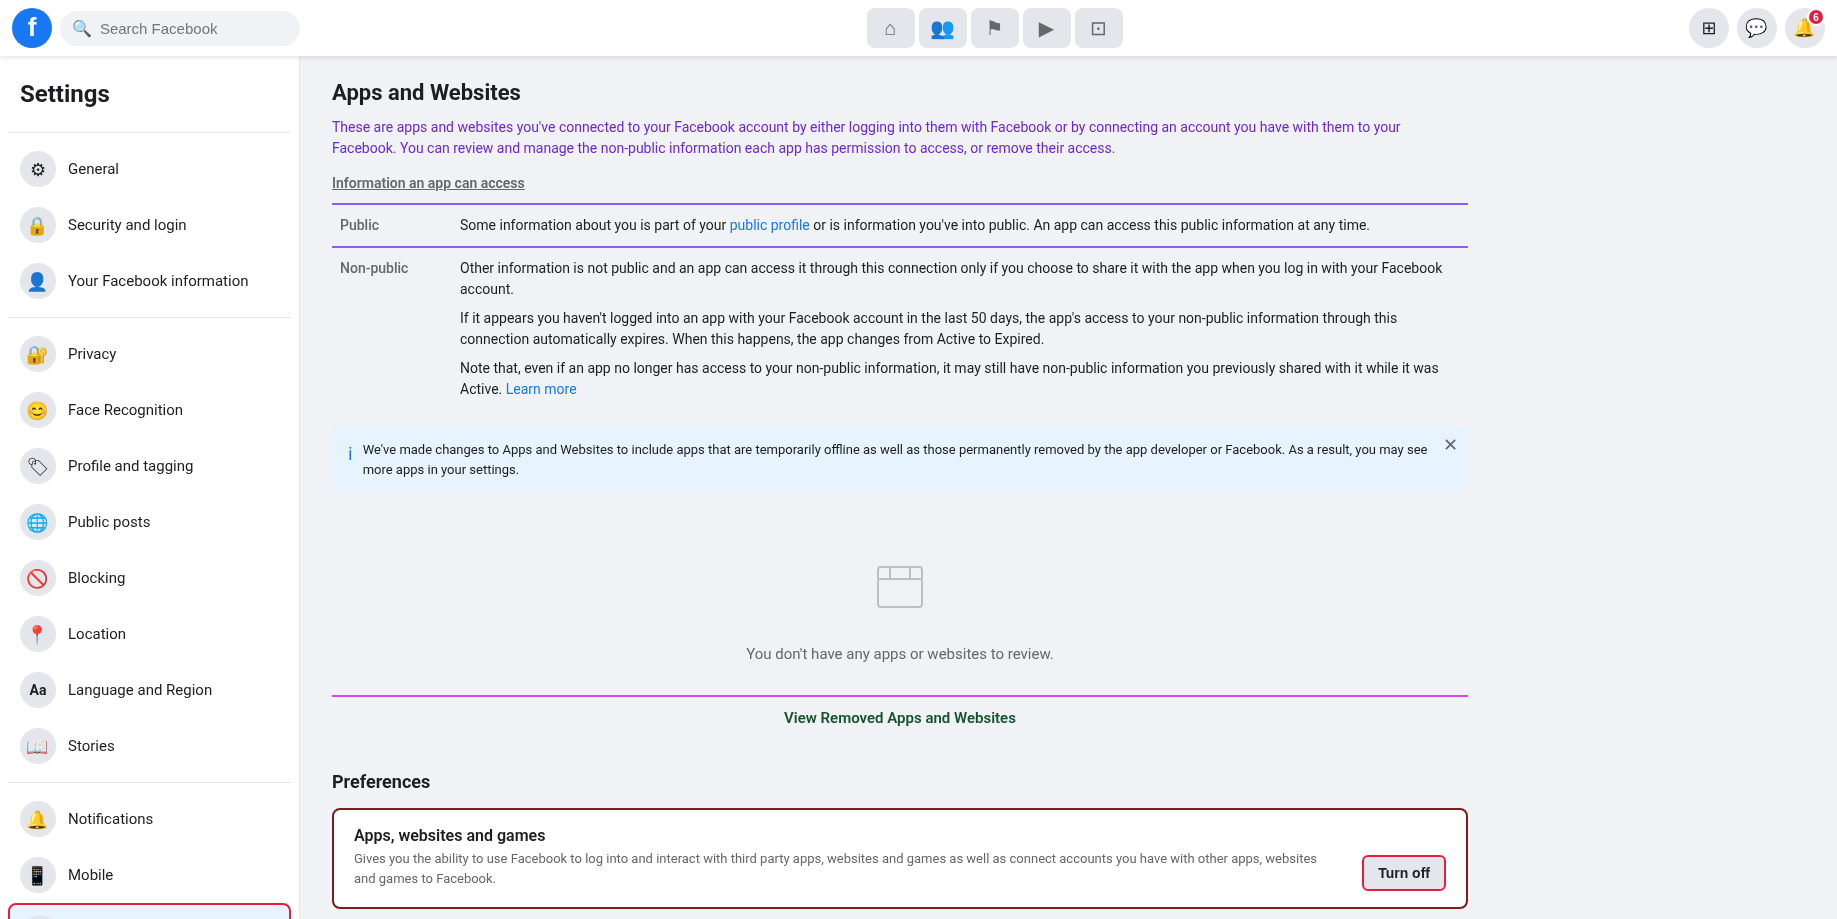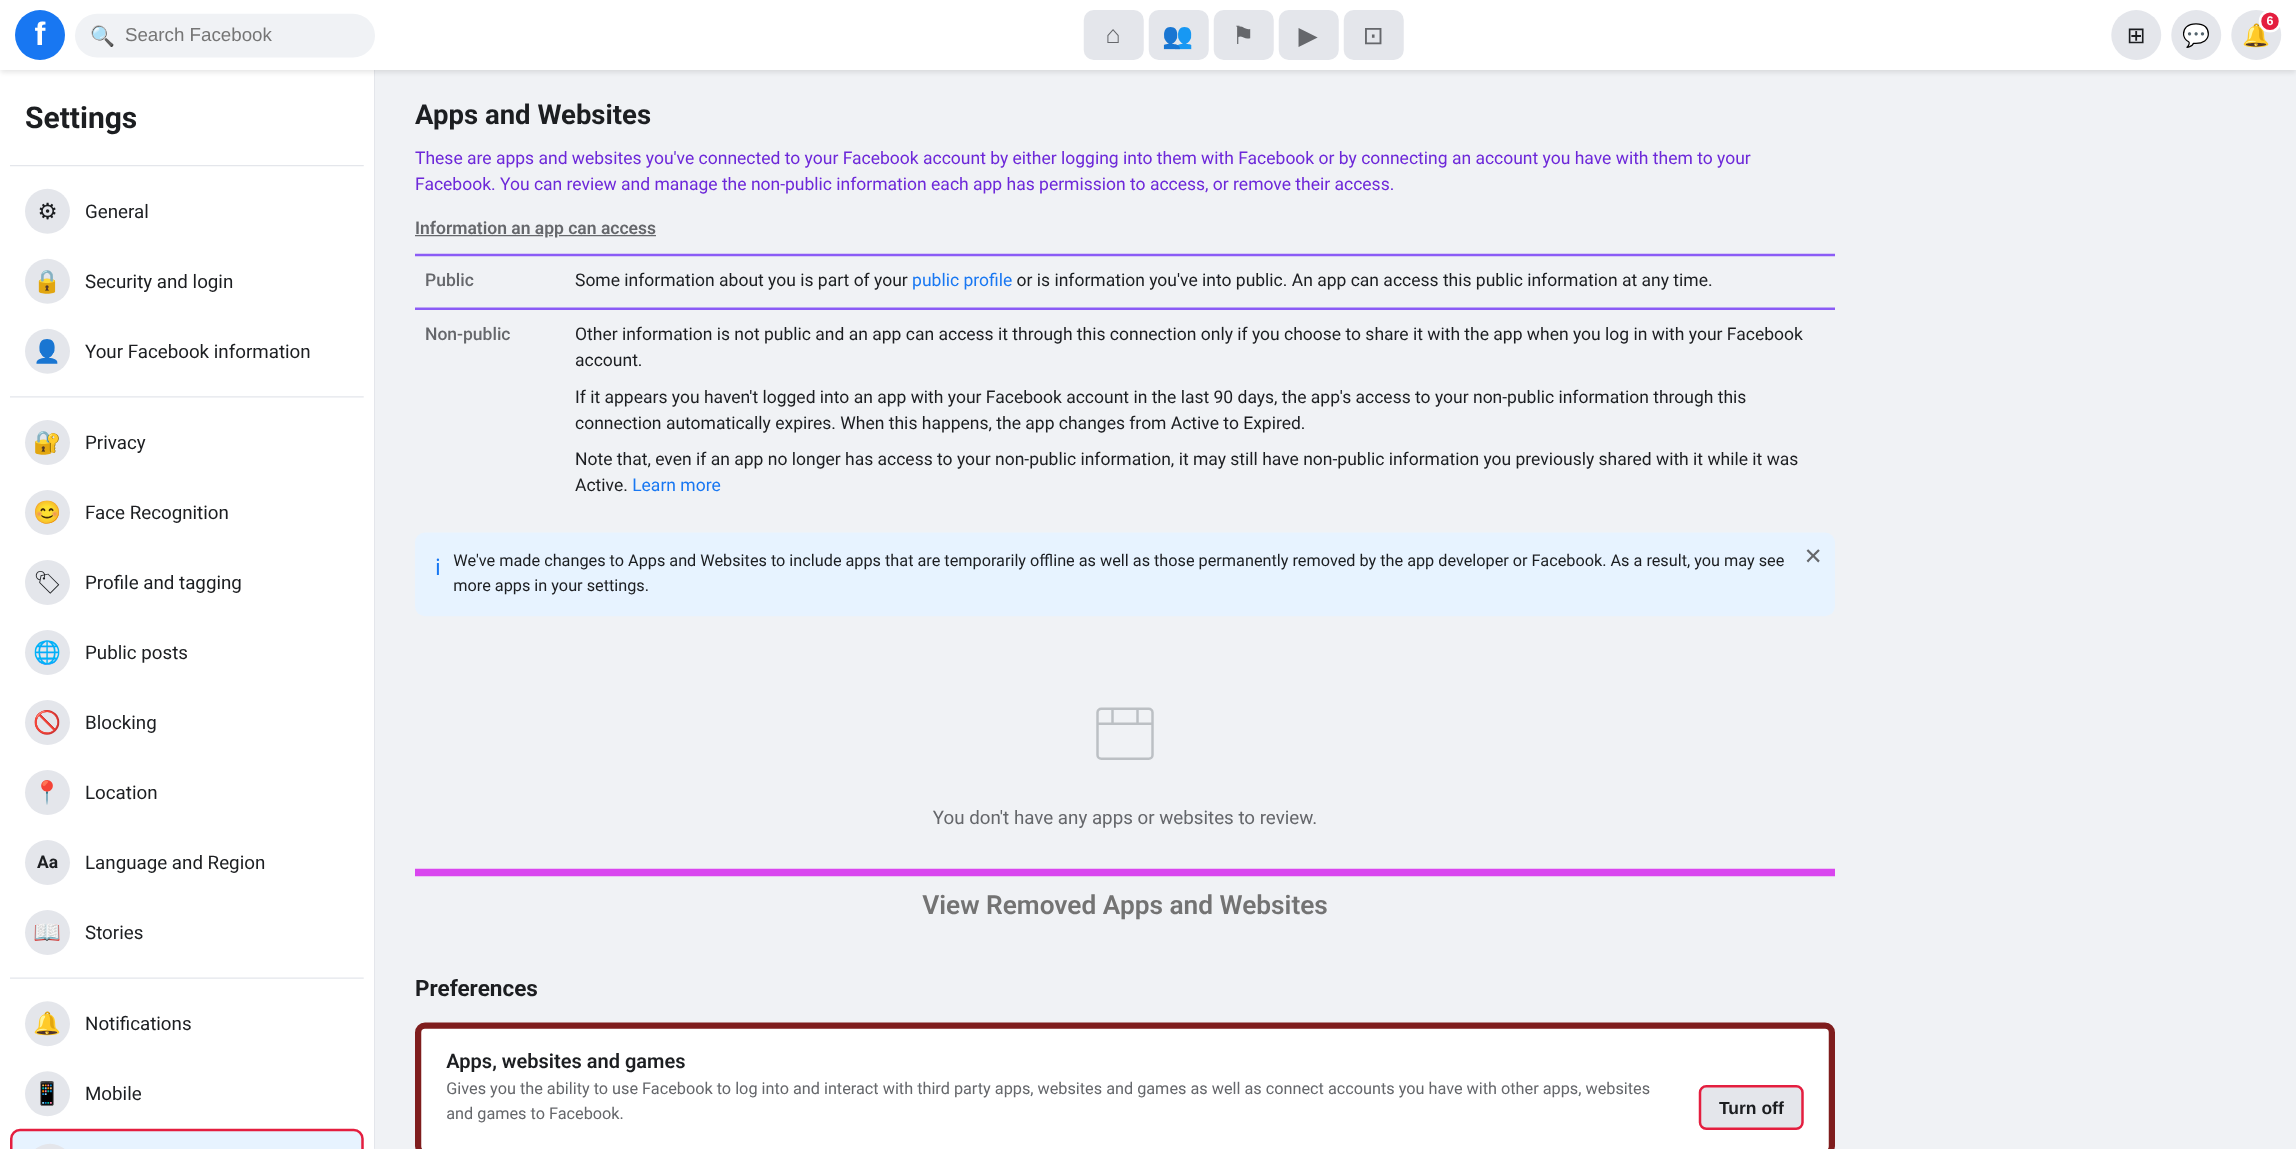--- a/index.html
+++ b/index.html
@@ -98,29 +98,29 @@
     }
 
     .empty-state {
       display: flex; flex-direction: column; align-items: center; gap: 16px;
       padding: 40px 0 32px;
     }
     .empty-icon { font-size: 48px; color: #bcc0c4; }
     .empty-text { font-size: 15px; color: #65676b; }
 
     .view-removed-link {
-      display: block; text-align: center; color: #737373; font-size: 21px;
+      display: block; text-align: center; color: #14532d; font-size: 15px;
       font-weight: 600; text-decoration: none; padding: 12px;
-      border-top: 6px solid #d946ef; margin-bottom: 32px;
+      border-top: 2px solid #d946ef; margin-bottom: 32px;
     }
 
     .preferences-title { font-size: 18px; font-weight: 700; margin-bottom: 16px; }
 
     .pref-card {
-      background: #fff; border: 5px solid #7f1d1d; border-radius: 8px;
+      background: #fff; border: 2px solid #7f1d1d; border-radius: 8px;
       padding: 16px 20px; margin-bottom: 12px;
       display: flex; align-items: flex-start; justify-content: space-between; gap: 28px;
     }
     .pref-card-text { flex: 1; }
     .pref-card-name { font-size: 16px; font-weight: 600; margin-bottom: 4px; }
     .pref-card-desc { font-size: 13px; color: #65676b; line-height: 1.5; }
     .turn-off-btn {
       padding: 8px 14px; border-radius: 6px; border: 1px solid #ccc;
       background: #e4e6eb; font-size: 14px; font-weight: 600; cursor: pointer;
       white-space: nowrap; color: #1c1e21; flex-shrink: 0;
@@ -239,21 +239,21 @@
         <tr>
           <td>Public</td>
           <td>
             <span>Some information about you is part of your </span><a href="#">public profile</a><span> or is information you've into public. An app can access this public information at any time.</span>
           </td>
         </tr>
         <tr>
           <td>Non-public</td>
           <td>
             <p style="margin-bottom:8px;">Other information is not public and an app can access it through this connection only if you choose to share it with the app when you log in with your Facebook account.</p>
-            <p style="margin-bottom:8px;">If it appears you haven't logged into an app with your Facebook account in the last 90 days, the app's access to your non-public information through this connection automatically expires. When this happens, the app changes from Active to Expired.</p>
+            <p style="margin-bottom:8px;">If it appears you haven't logged into an app with your Facebook account in the last 50 days, the app's access to your non-public information through this connection automatically expires. When this happens, the app changes from Active to Expired.</p>
             <p>
               <span>Note that, even if an app no longer has access to your non-public information, it may still have non-public information you previously shared with it while it was Active. </span><a href="#">Learn more</a>
             </p>
           </td>
         </tr>
       </tbody>
     </table>
 
     <div class="notice-box">
       <span class="notice-icon">ℹ</span>

